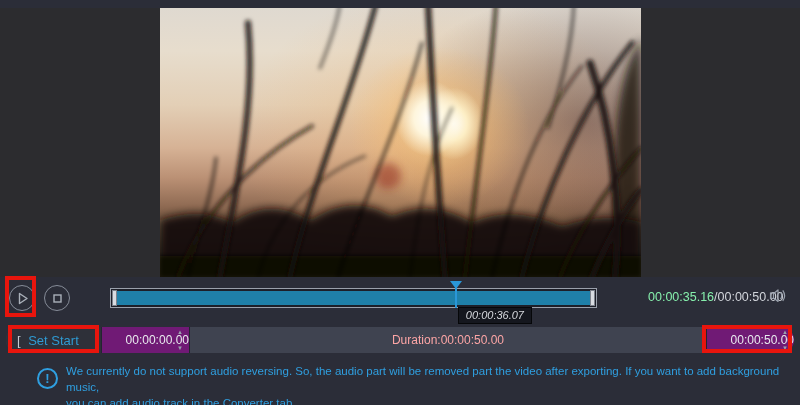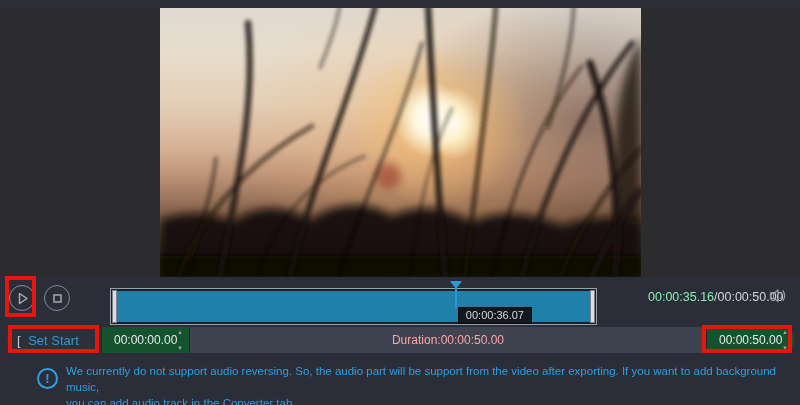--- a/index.html
+++ b/index.html
@@ -20,22 +20,22 @@
       linear-gradient(180deg,#dfd9d0 0%, #e7ddcd 16%, #e3cfb6 36%, #d6b295 52%, #bb9175 63%, #926d55 73%, #5f452f 83%, #2c1d12 93%, #120b06 100%);
   }
   .video-frame svg { position:absolute; left:0; top:0; }
 
   
   .ctrl-btn { position:absolute; width:26px; height:26px; border-radius:50%; border:1.5px solid #868c98; background:transparent; cursor:pointer; padding:0; }
   .ctrl-btn svg { display:block; margin:auto; }
   #btn-play { left:9px;  top:285px; }
   #btn-stop { left:44px; top:285px; }
 
-  .timeline { position:absolute; left:110px; top:288px; width:487px; height:37px;
-              border:1px solid #9aa0ab; background:#1d1f28; padding:2px; }
+  .timeline { position:absolute; left:110px; top:288px; width:487px; height:20px;
+              border:1px solid #9aa0ab; background:#1d1f28; padding:2px;font-style:italic; }
   .tl-fill  { position:absolute; left:6px; right:6px; top:2px; bottom:2px; background:#1f80a9; }
   .tl-handle{ position:absolute; top:1px; bottom:1px; width:5px; background:#d9dce1; border:1px solid #7d828c; }
   .tl-handle.left  { left:1px; }
   .tl-handle.right { right:1px; }
   .playhead { position:absolute; top:-6px; height:25px; width:2px; background:#2a97d8; }
   .playhead:before { content:""; position:absolute; left:-5px; top:0; border:6px solid transparent; border-top:8px solid #2a97d8; margin-top:-2px; }
   .tl-tooltip { position:absolute; top:18px; background:#15171e; border:1px solid #060709; color:#d6d8dd;
                 font-size:11px; padding:1px 7px 2px; white-space:nowrap; }
 
   .time-display { position:absolute; left:648px; top:290px; font-size:12.5px; color:#d2d5db; white-space:nowrap; }
@@ -44,21 +44,21 @@
 
   
   .trim-row { position:absolute; left:6px; top:327px; width:788px; height:26px; display:flex;
               background:#3a3d49; border-radius:13px; overflow:hidden; color:#e8eaee; font-size:12px; }
   .seg { display:flex; align-items:center; justify-content:center; height:100%; }
   .seg + .seg { border-left:1px solid #232530; }
   .seg.setbtn { width:95px; background:#2e3039; color:#2f9ad2; font-size:13px; cursor:pointer; position:relative; }
   .seg.setbtn .bracket { color:#c7cbd2; font-size:13px; position:absolute; }
   .seg.setbtn .bracket.l { left:11px; }
   .seg.setbtn .bracket.r { right:11px; }
-  .seg.timefield { width:88px; background:#14532d; justify-content:flex-start; padding-left:12px; position:relative; cursor:text; }
+  .seg.timefield { width:88px; background:#701a75; justify-content:flex-end; padding-left:12px; position:relative; cursor:text; }
   .spinner { position:absolute; right:6px; top:2px; bottom:2px; display:flex; flex-direction:column; justify-content:space-between; }
   .spinner span { font-size:6px; line-height:6px; color:#9aa1ad; cursor:pointer; }
   .seg.duration { flex:1; background:#3f4350; color:#fca5a5; }
 
   
   .notice { position:absolute; left:0; top:360px; width:800px; }
   .notice-icon { position:absolute; left:37px; top:8px; width:21px; height:21px; border:2px solid #2f9fe0;
                  border-radius:50%; color:#2f9fe0; font-size:13px; font-weight:bold; text-align:center; line-height:17px; }
   .notice-text { position:absolute; left:66px; top:3px; width:720px; color:#2f9fe0; font-size:11.5px; line-height:16px; }
 
@@ -164,21 +164,21 @@
       <span class="spinner">
         <span>▲</span>
         <span>▼</span>
       </span>
     </div>
   </div>
 
   <div class="notice">
     <div class="notice-icon">!</div>
     <div class="notice-text">
-      <div>We currently do not support audio reversing. So, the audio part will be support from the video after exporting. If you want to add background music,</div>
+      <div>We currently do not support audio reversing. So, the audio part will be removed part the video after exporting. If you want to add background music,</div>
       <div>you can add audio track in the Converter tab.</div>
     </div>
   </div>
 
   <div class="hl" id="hl-play"></div>
   <div class="hl" id="hl-start"></div>
   <div class="hl" id="hl-end"></div>
 
 </div>
 

